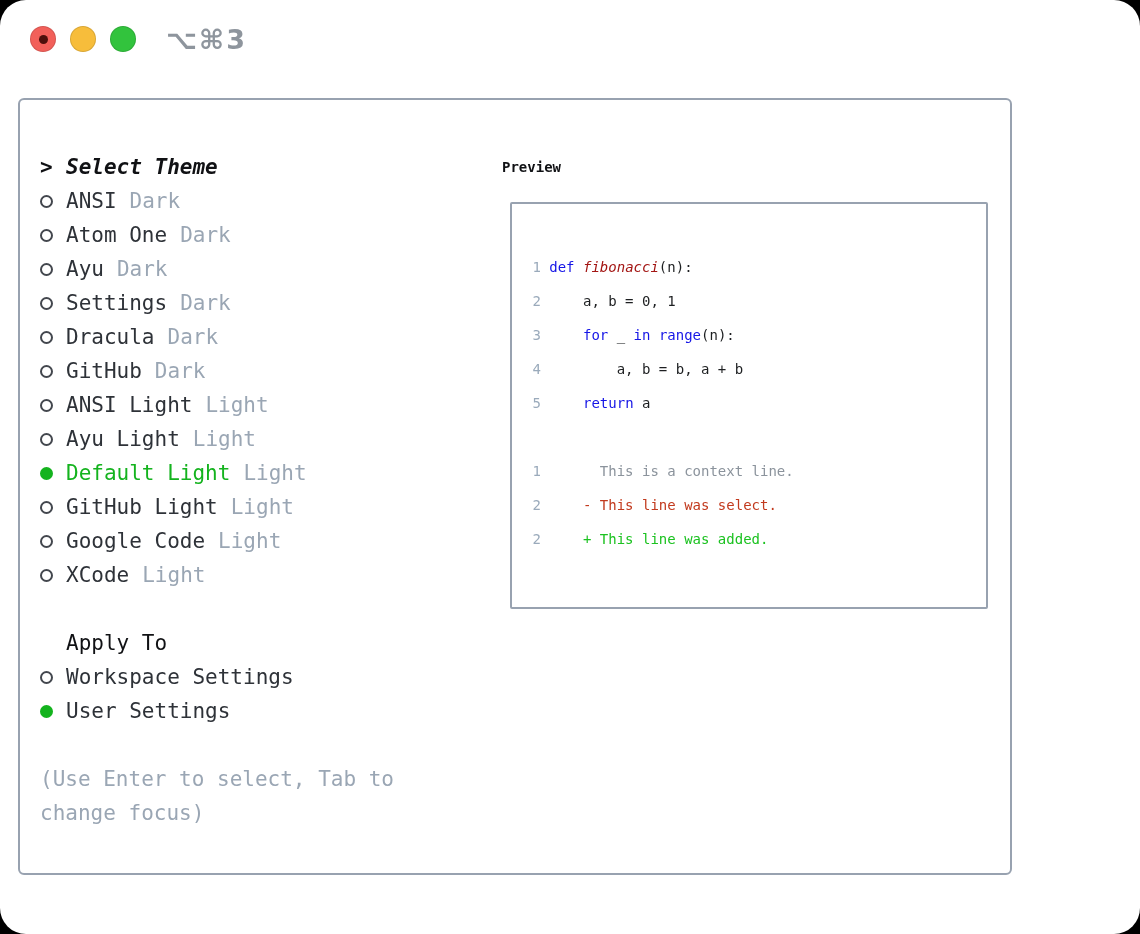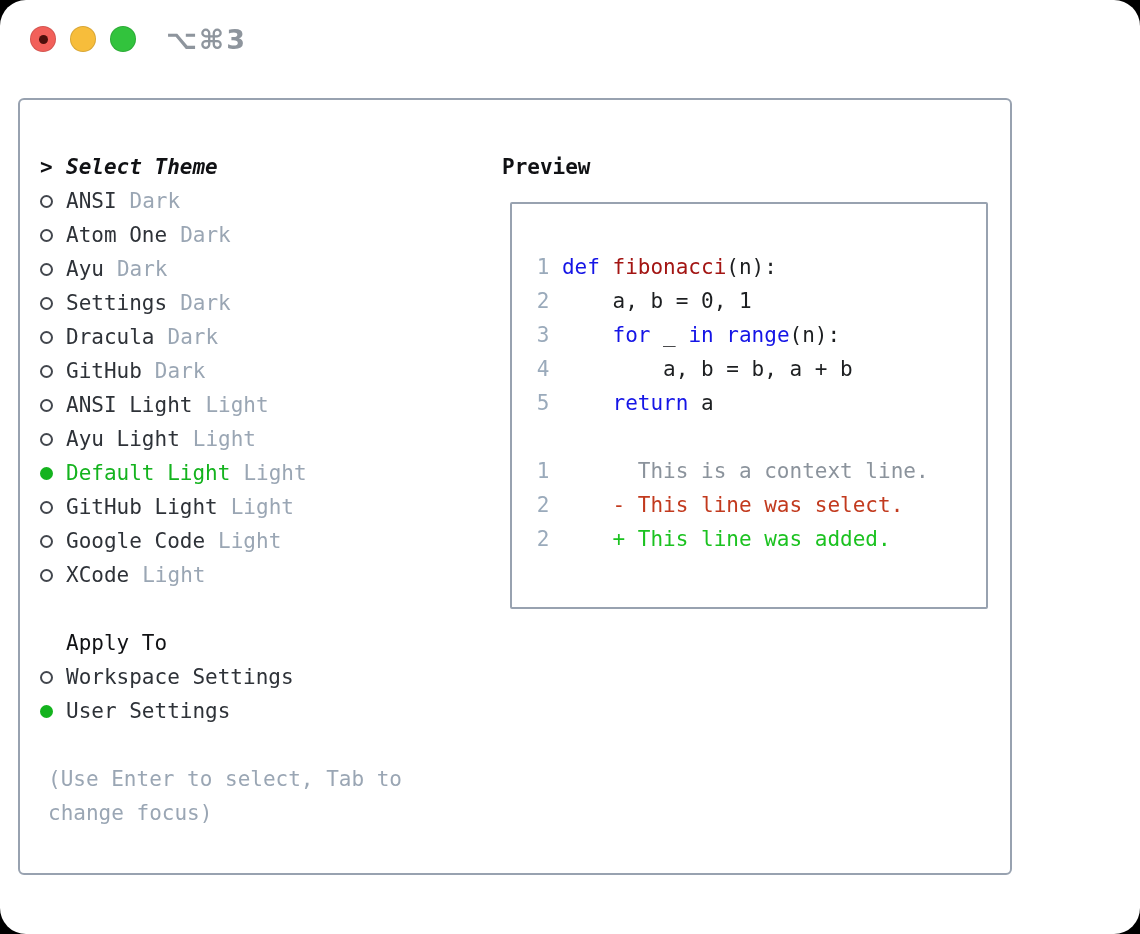--- a/index.html
+++ b/index.html
@@ -51,53 +51,53 @@
     font-weight:bold; font-size:27px; color:var(--shortcut-gray); letter-spacing:2px;
   }
 
   
   .panel {
     position:absolute; left:18px; top:98px; width:994px; height:777px;
     border:2px solid var(--panel-border); border-radius:6px;
     display:flex; padding:50px 26px 0 20px; background:#fff;
   }
   .left-col { width:454px; flex:none; font-size:21px; line-height:34px; }
-  .right-col { flex:1; font-size:21px; line-height:34px; }
+  .right-col { flex:1; font-size:14px; line-height:34px; }
 
   .row { display:flex; align-items:center; height:34px; white-space:pre; }
   .cursor { display:inline-block; width:26px; font-weight:bold; color:var(--text-black); }
   .section-title { font-weight:bold; color:var(--text-black);font-style:italic; }
   .plain-title { color:var(--text-black); padding-left:26px; }
 
   .marker {
     width:13px; height:13px; flex:none; border-radius:50%;
     border:2.5px solid #43474e; margin-right:13px;
   }
   .selected .marker { background:var(--accent-green); border-color:var(--accent-green); }
   .item .name { color:var(--text-dark); }
   .selected .name { color:var(--accent-green); }
   .item .variant { color:var(--tag-gray); margin-left:13px; }
   .selected .label { color:var(--accent-green); }
   .item .label { color:var(--text-dark); }
 
   .spacer { height:34px; }
-  .hint { margin-top:34px; width:382px; color:var(--hint-gray); white-space:normal;margin-left:8px; }
+  .hint { margin-top:34px; width:382px; color:var(--hint-gray); white-space:normal; }
 
   
   .preview-title { font-weight:bold; color:var(--text-black); margin-left:8px; height:34px; }
   .preview-box {
     margin-left:16px; margin-top:18px; width:478px; height:407px;
     border:2px solid var(--panel-border); border-radius:2px;
     padding:46px 0 0 12px; overflow:hidden; background:#fff;
   }
   .code-line { display:flex; height:34px; white-space:pre; }
   .lineno { display:inline-block; width:2ch; text-align:right; margin-right:1ch;
             color:var(--lineno-gray); flex:none; }
   .tok-keyword  { color:var(--keyword-blue); }
-  .tok-function { color:var(--function-red); }
+  .tok-function { color:var(--function-red);font-style:italic; }
   .tok-plain    { color:var(--plain-code); }
   .tok-context  { color:var(--context-gray); }
   .tok-deleted  { color:var(--deleted-red); }
   .tok-added    { color:var(--added-green); }
 </style>
 </head>
 <body>
 
 <div class="window">
 

